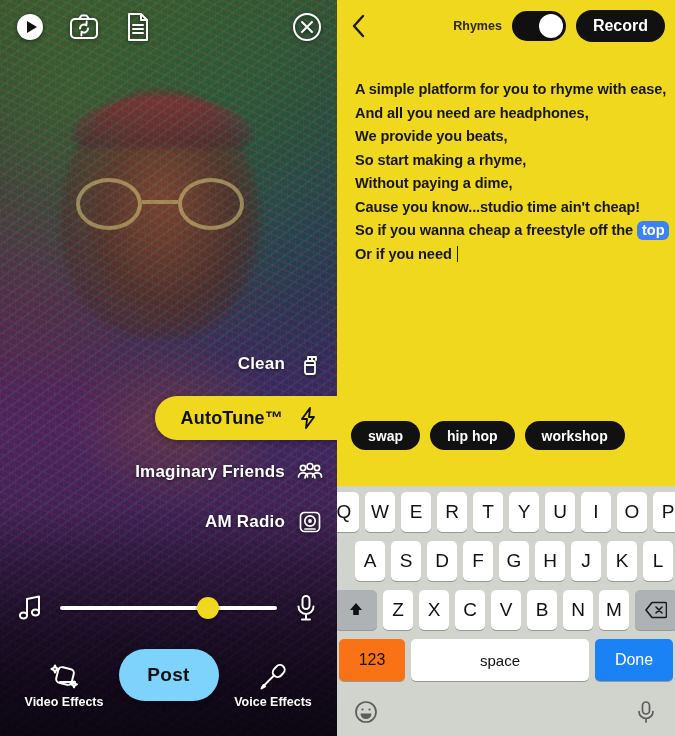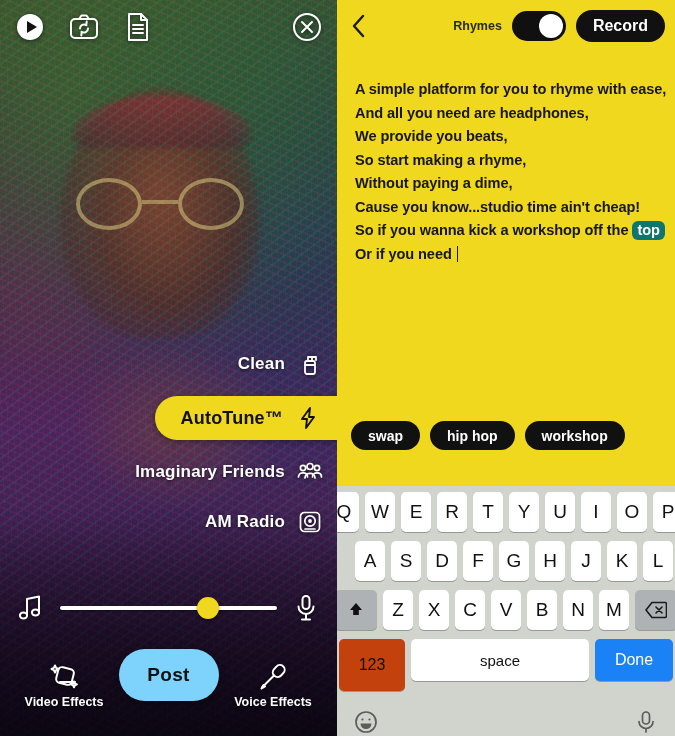--- a/index.html
+++ b/index.html
@@ -141,21 +141,21 @@
     height:32px; padding:0 17px; border-radius:16px; background:#111;
     display:flex; align-items:center; justify-content:center;
     color:#fff; font-size:16px; font-weight:bold; cursor:pointer;
   }
 
   #lyrics {
     padding:30px 12px 0 18px; color:#171717;
     font-size:14.6px; font-weight:bold; line-height:23.5px; letter-spacing:-.1px;
   }
   #lyrics .line { white-space:nowrap; }
-  #lyrics .hl { background:#0f766e; color:#fff; padding:1px 5px 2px 5px; border-radius:6px; }
+  #lyrics .hl { background:#3b82f6; color:#fff; padding:1px 5px 2px 5px; border-radius:6px; }
   #lyrics .caret { display:inline-block; width:1.6px; height:16px; background:#171717;
     vertical-align:-3px; margin-left:1px; }
 
   #chips-row {
     position:absolute; left:0; top:421px; width:100%;
     display:flex; align-items:center; gap:10px; padding-left:14px;
     overflow:hidden;
   }
   .chip {
     height:29px; padding:0 17px; border-radius:17px; background:#111;
@@ -174,21 +174,21 @@
   .key {
     width:30px; height:40px; background:#fff; border-radius:5px;
     display:flex; align-items:center; justify-content:center;
     font-size:19px; color:#111; box-shadow:0 1px 0 rgba(0,0,0,.28);
     cursor:pointer; flex:0 0 auto;
   }
   .key.fn { background:#aeb2b4; }
   .key.wide { width:42px; }
   .kb-row.r3 { padding:0 2px; }
   .kb-bottom { display:flex; justify-content:center; gap:6px; padding:0 2px; margin-bottom:8px; }
-  .key.num { width:66px; height:52px; background:#c2410c; font-size:16px; border-radius:5px; }
+  .key.num { width:66px; height:42px; background:#f97316; font-size:16px; border-radius:5px; }
   .key.space { flex:1 1 auto; height:42px; font-size:15px; border-radius:5px; }
   .key.done { width:78px; height:42px; background:#1b82f5; color:#fff; font-size:16px; border-radius:5px; }
   #kb-footer { height:46px; display:flex; align-items:center; justify-content:space-between;
     padding:0 16px; }
   #kb-footer .ficon { width:26px; height:26px; color:#5a5d5a; display:flex;
     align-items:center; justify-content:center; }
 </style>
 </head>
 <body>
 
@@ -353,21 +353,21 @@
       </div>
     </div>
 
     <div id="lyrics">
         <div class="line"><span>A simple platform for you to rhyme with ease,</span></div>
         <div class="line"><span>And all you need are headphones,</span></div>
         <div class="line"><span>We provide you beats,</span></div>
         <div class="line"><span>So start making a rhyme,</span></div>
         <div class="line"><span>Without paying a dime,</span></div>
         <div class="line"><span>Cause you know...studio time ain't cheap!</span></div>
-        <div class="line"><span>So if you wanna kick a workshop off the </span><span class="hl">top</span></div>
+        <div class="line"><span>So if you wanna cheap a freestyle off the </span><span class="hl">top</span></div>
         <div class="line"><span>Or if you need </span><span class="caret"></span></div>
       </div>
 
     <div id="chips-row">
         <div class="chip">swap</div>
         <div class="chip">hip hop</div>
         <div class="chip">workshop</div>
       </div>
 
     <div id="keyboard">

